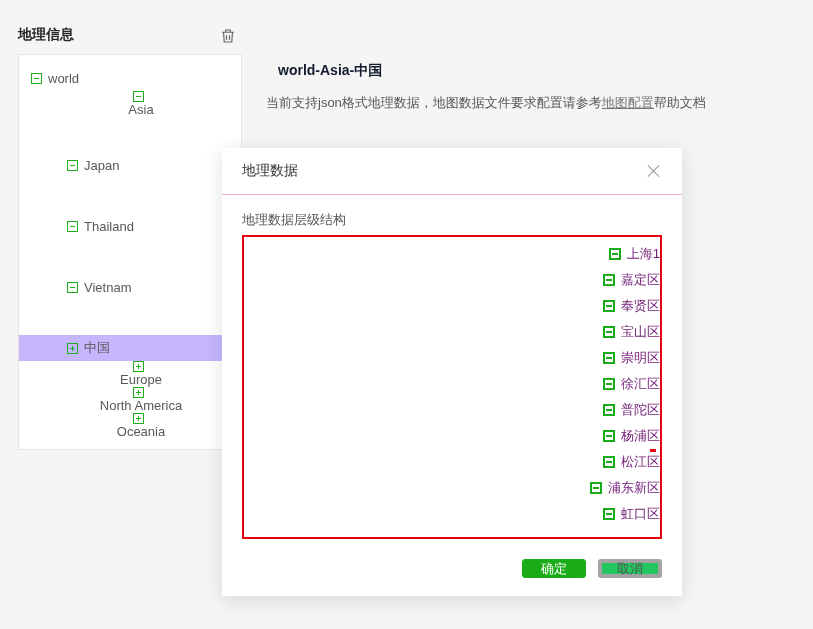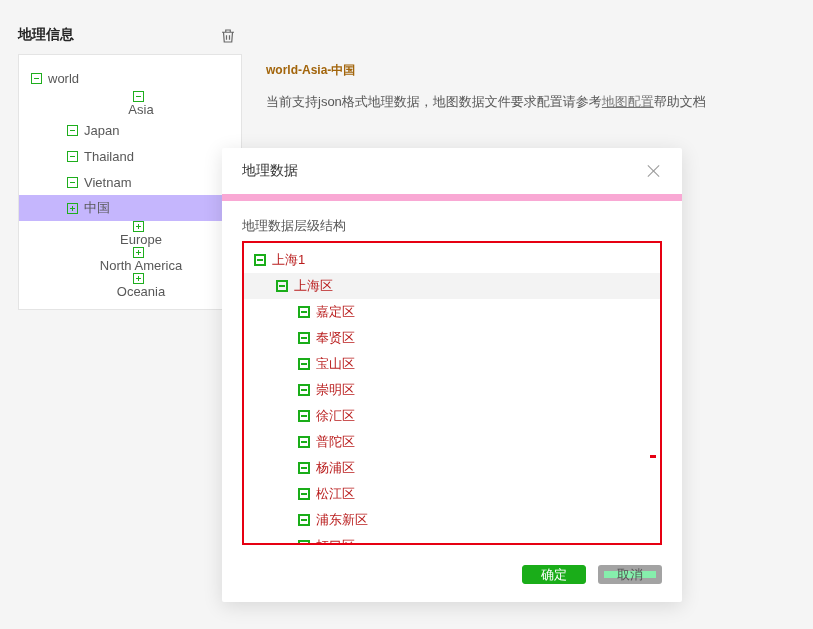--- a/index.html
+++ b/index.html
@@ -8,46 +8,46 @@
     .layout { display:flex; padding:0 18px; gap:20px; }
     .sidebar { width:224px; background:#fff; border:1px solid #e4e4e4; position:relative; padding:10px 0; }
     .trash-btn { position:absolute; top:-28px; right:4px; width:18px; height:18px; cursor:pointer; }
     .tree-item { display:flex; align-items:center; height:26px; padding-right:8px; cursor:pointer; color:#555; }
     .tree-item.selected { background:#c4b5fd; }
     .tree-icon { width:11px; height:11px; border:1px solid #1aad19; display:flex; align-items:center; justify-content:center; margin-right:6px; flex-shrink:0; }
     .tree-icon.plus::before { content:""; width:5px; height:1px; background:#1aad19; position:absolute; }
     .tree-icon.plus::after { content:""; width:1px; height:5px; background:#1aad19; }
     .tree-icon.plus { position:relative; }
     .tree-icon.minus::before { content:""; width:5px; height:1px; background:#1aad19; }
-    .d0 { padding-left:12px; } .d1 { padding-left:30px;flex-direction:column; } .d2 { padding-left:48px; }
+    .d0 { padding-left:12px; } .d1 { padding-left:30px;flex-direction:column; } .d2 { padding-left:48px;margin-top:35px; }
     .main { flex:1; padding:8px 4px; }
-    .breadcrumb { font-size:12px; font-weight:bold; color:#a16207; margin-bottom:14px; }
+    .breadcrumb { font-size:14px; font-weight:bold; color:#0f172a; margin-bottom:14px;margin-left:12px; }
     .info-line { color:#555; font-size:13px; }
     .info-line a { color:#737373; text-decoration:underline; }
     .overlay { position:absolute; inset:0; background:rgba(255,255,255,0.02); }
     .modal { position:absolute; left:222px; top:148px; width:460px; background:#fff; box-shadow:0 4px 20px rgba(0,0,0,.12); border-radius:2px; }
-    .modal-head { display:flex; justify-content:space-between; align-items:center; padding:14px 20px; border-bottom:7px solid #f9a8d4; }
+    .modal-head { display:flex; justify-content:space-between; align-items:center; padding:14px 20px; border-bottom:1px solid #f9a8d4; }
     .modal-title { font-size:14px; color:#333; }
     .modal-close { width:16px; height:16px; cursor:pointer; position:relative; }
     .modal-close::before,.modal-close::after { content:""; position:absolute; left:7px; top:0; width:1px; height:16px; background:#999; }
     .modal-close::before { transform:rotate(45deg); } .modal-close::after { transform:rotate(-45deg); }
     .modal-body { padding:16px 20px 8px; }
     .sub-label { font-size:13px; color:#555; margin-bottom:6px; }
     .tree-box { border:2px solid #e60012; height:304px; overflow-y:auto; padding:4px 0; position:relative; }
     .tree-box::-webkit-scrollbar { width:0; }
-    .m-item { display:flex; align-items:center; height:26px; cursor:pointer; color:#b91c1c; }
+    .m-item { display:flex; align-items:center; height:26px; cursor:pointer; color:#701a75;justify-content:flex-end; }
     .m-item.sel { background:#f3f3f3; }
     .m-icon { width:12px; height:12px; border:2px solid #1aad19; display:flex; align-items:center; justify-content:center; margin-right:6px; flex-shrink:0; }
     .m-icon::before { content:""; width:6px; height:2px; background:#1aad19; }
     .md0 { padding-left:10px; } .md1 { padding-left:32px; } .md2 { padding-left:54px; }
     .red-mark { position:absolute; right:26px; bottom:144px; width:6px; height:3px; background:#e60012; }
     .modal-foot { display:flex; justify-content:flex-end; gap:12px; padding:12px 20px 18px; }
     .btn { min-width:64px; height:19px; border-radius:3px; font-size:13px; cursor:pointer; display:flex; align-items:center; justify-content:center; }
     .btn-primary { background:#1aad19; color:#fff; border:1px solid #1aad19; }
-    .btn-default { background:#86efac; color:#555; border:6px solid #a3a3a3; }
+    .btn-default { background:#22c55e; color:#555; border:4px solid #a3a3a3; }
   </style>
 </head>
 <body>
 
 <div class="page-title">地理信息</div>
 
 <div class="layout">
   <div class="sidebar">
     <div class="trash-btn">
       <svg viewBox="0 0 24 24" width="18" height="18">
@@ -108,24 +108,20 @@
       <div class="modal-close"></div>
     </div>
     <div class="modal-body">
       <div class="sub-label">地理数据层级结构</div>
       <div class="tree-box">
         <div id="modal-tree">
             <div class="m-item md0">
               <span class="m-icon"></span>
               <span>上海1</span>
             </div>
-            <div class="m-item md1 sel">
-              <span class="m-icon"></span>
-              <span>上海区</span>
-            </div>
             <div class="m-item md2">
               <span class="m-icon"></span>
               <span>嘉定区</span>
             </div>
             <div class="m-item md2">
               <span class="m-icon"></span>
               <span>奉贤区</span>
             </div>
             <div class="m-item md2">
               <span class="m-icon"></span>

